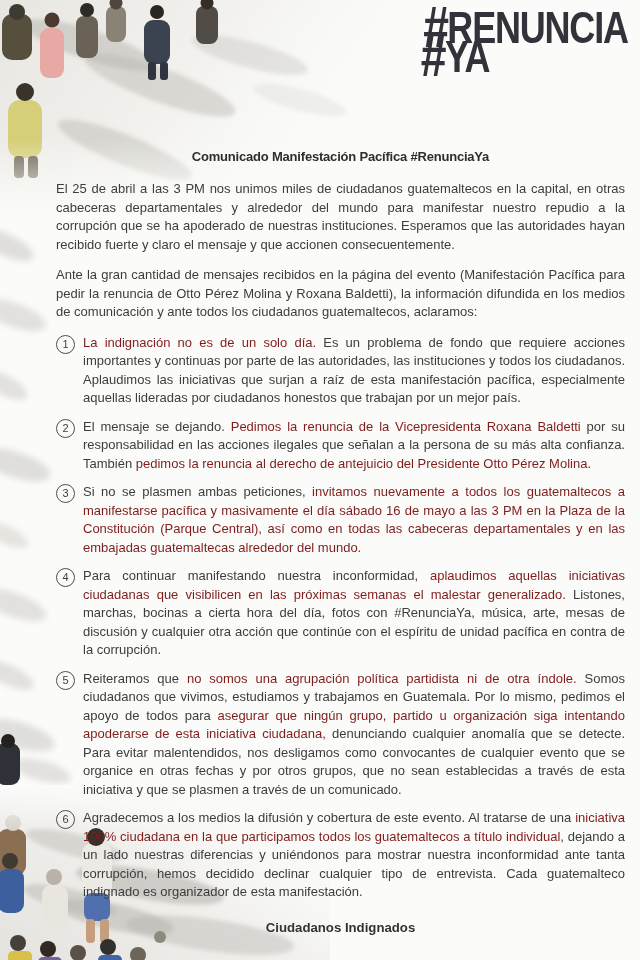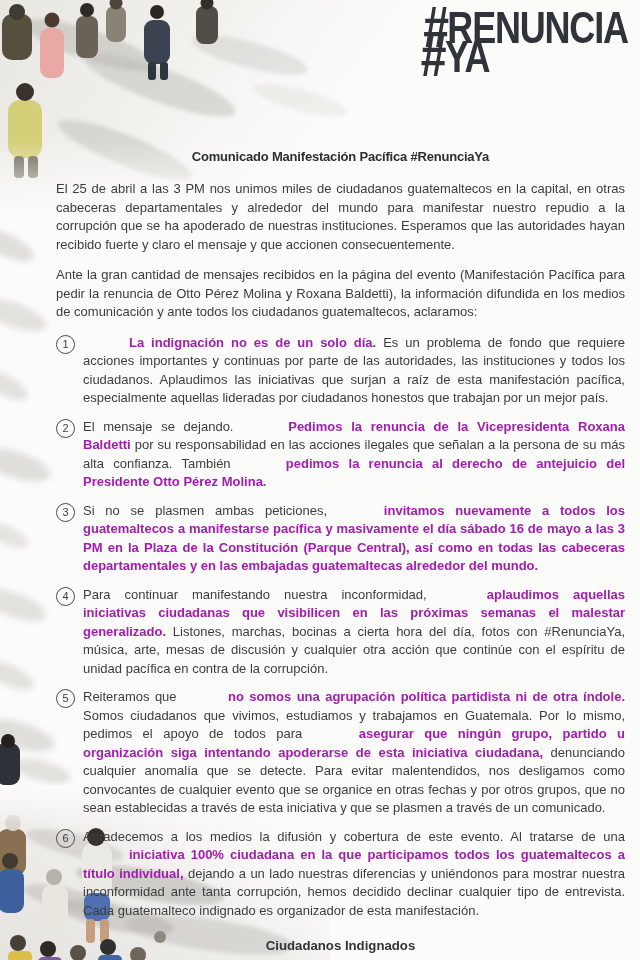--- a/index.html
+++ b/index.html
@@ -39,21 +39,21 @@
   }
   .item{display:flex;margin:0 0 10px 0;}
   .num{
     flex:none;width:17px;height:17px;border:1.4px solid #4c4c4c;border-radius:50%;
     font-size:11px;line-height:17px;text-align:center;color:#3d3d3d;
     margin:1px 8px 0 0;box-sizing:content-box;
   }
   .itext{
     flex:1;font-size:13px;line-height:18.5px;text-align:justify;margin:0;
   }
-  .b{font-weight:bold;color:#a21caf;margin-left:46px;}
+  .b{font-weight:normal;color:#7f1d1d;}
   .footer{margin-top:16px;text-align:center;font-size:13.2px;line-height:19px;}
   .footer .sig{font-weight:bold;color:#333;}
 </style>
 </head>
 <body>
 
 <svg id="deco-top" class="deco" width="400" height="215" viewBox="0 0 400 215">
   <defs>
     <linearGradient id="bgA" x1="0" y1="0" x2="1" y2="0.4">
       <stop offset="0" stop-color="#e7e6e1"></stop>

